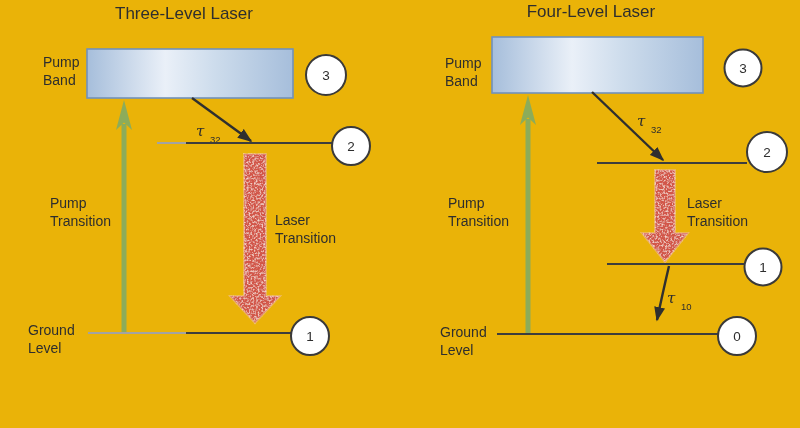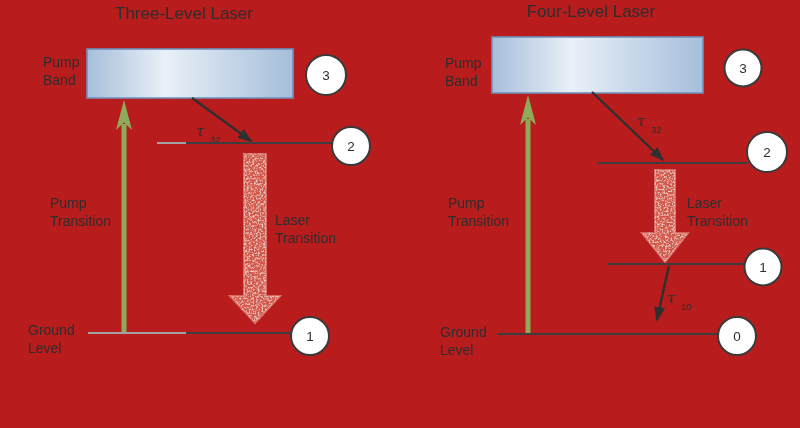--- a/index.html
+++ b/index.html
@@ -1,16 +1,16 @@
 <!DOCTYPE html>
 <html><head>
 <meta charset="utf-8">
 <style>
   html,body{margin:0;padding:0;background:#ffffff;}
-  .stage{position:relative;width:800px;height:428px;background:#b91c1c;overflow:hidden;
+  .stage{position:relative;width:800px;height:428px;background:#eab308;overflow:hidden;
          font-family:"Liberation Sans", sans-serif;}
   svg{display:block;}
   .title{font:17px "Liberation Sans", sans-serif;fill:#2e2e2e;text-anchor:middle;}
   .lbl{font:14px "Liberation Sans", sans-serif;fill:#2e2e2e;}
   .num{font:13.5px "Liberation Sans", sans-serif;fill:#2e2e2e;text-anchor:middle;}
   .tau{font:italic 15px "DejaVu Serif", serif;fill:#2e2e2e;}
   .tausub{font:9.5px "Liberation Sans", sans-serif;fill:#2e2e2e;}
   .lvl{stroke:#3d3d3d;stroke-width:2;fill:none;}
   .lvl-gray{stroke:#a3a3a3;stroke-width:2;fill:none;}
   .decay{stroke:#2f2f2f;stroke-width:2.4;fill:none;}

